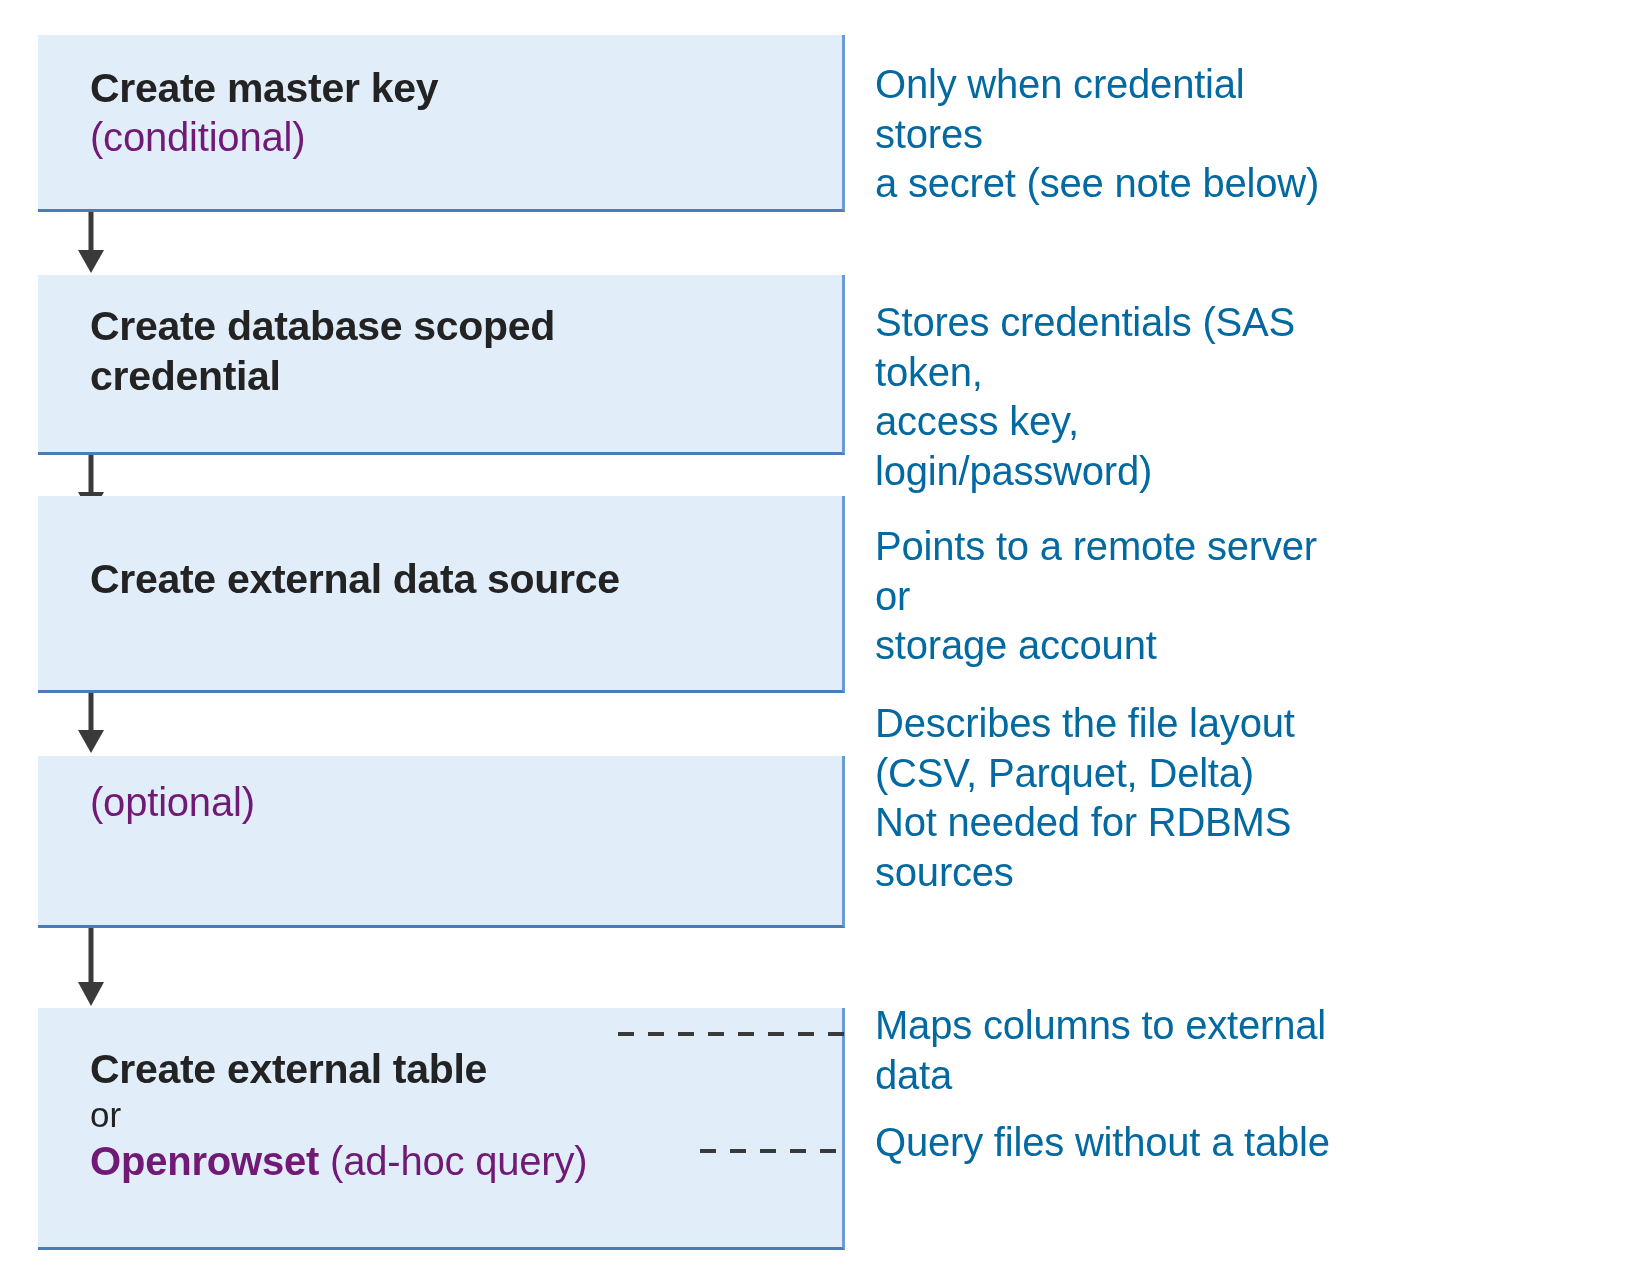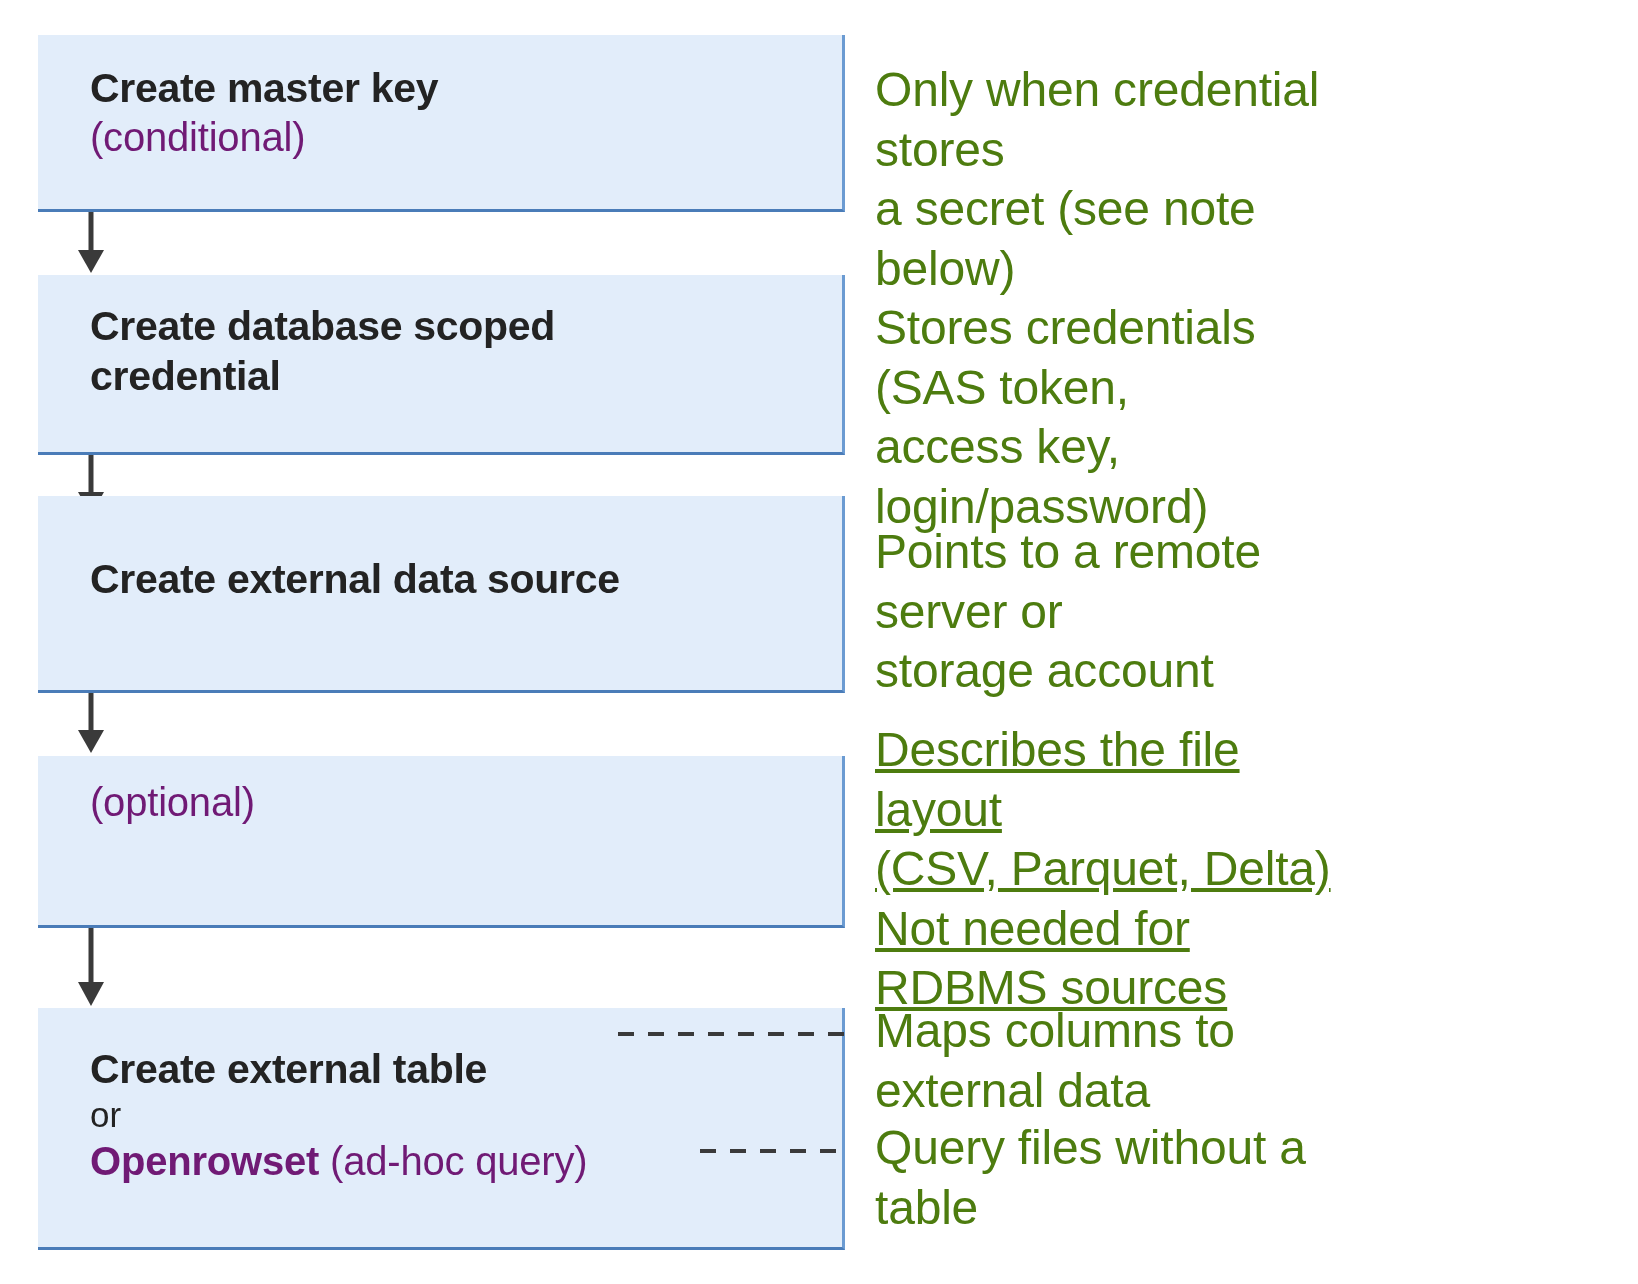--- a/index.html
+++ b/index.html
@@ -49,24 +49,24 @@
     line-height: 1.22;
     color: #232323;
   }
   .inline-bold { font-weight: bold; }
   .inline-reg  { font-weight: normal; }
 
   
   .note {
     position: absolute;
     left: 875px;
-    font-size: 48px;
+    font-size: 40px;
     font-weight: normal;
     line-height: 1.24;
-    color: #4d7c0f;
+    color: #0369a1;
     letter-spacing: -0.2px;
     white-space: pre-line;
   }
 
   
   .arrow { position: absolute; }
 
   
   .dashed-conn { position: absolute; height: 4px; }
 </style>
@@ -120,21 +120,21 @@
       <line x1="17" y1="0" x2="17" y2="39" stroke="#3a3a3a" stroke-width="5"></line>
       <polygon points="4,37 30,37 17,60" fill="#3a3a3a"></polygon>
     </svg>
   </div>
 
   <div class="step-box" style="top:756px; height:172px;">
     <div class="box-inner" style="top:22px;">
       <div class="box-sub">(optional)</div>
     </div>
   </div>
-  <div class="note" style="top:720px;text-decoration:underline;">Describes the file layout
+  <div class="note" style="top:699px;">Describes the file layout
 (CSV, Parquet, Delta)
 Not needed for RDBMS sources</div>
 
   <div class="arrow" style="left:74px; top:928px; width:36px; height:80px;">
     <svg width="36" height="80" viewBox="0 0 36 80">
       <line x1="17" y1="0" x2="17" y2="56" stroke="#3a3a3a" stroke-width="5"></line>
       <polygon points="4,54 30,54 17,78" fill="#3a3a3a"></polygon>
     </svg>
   </div>
 

